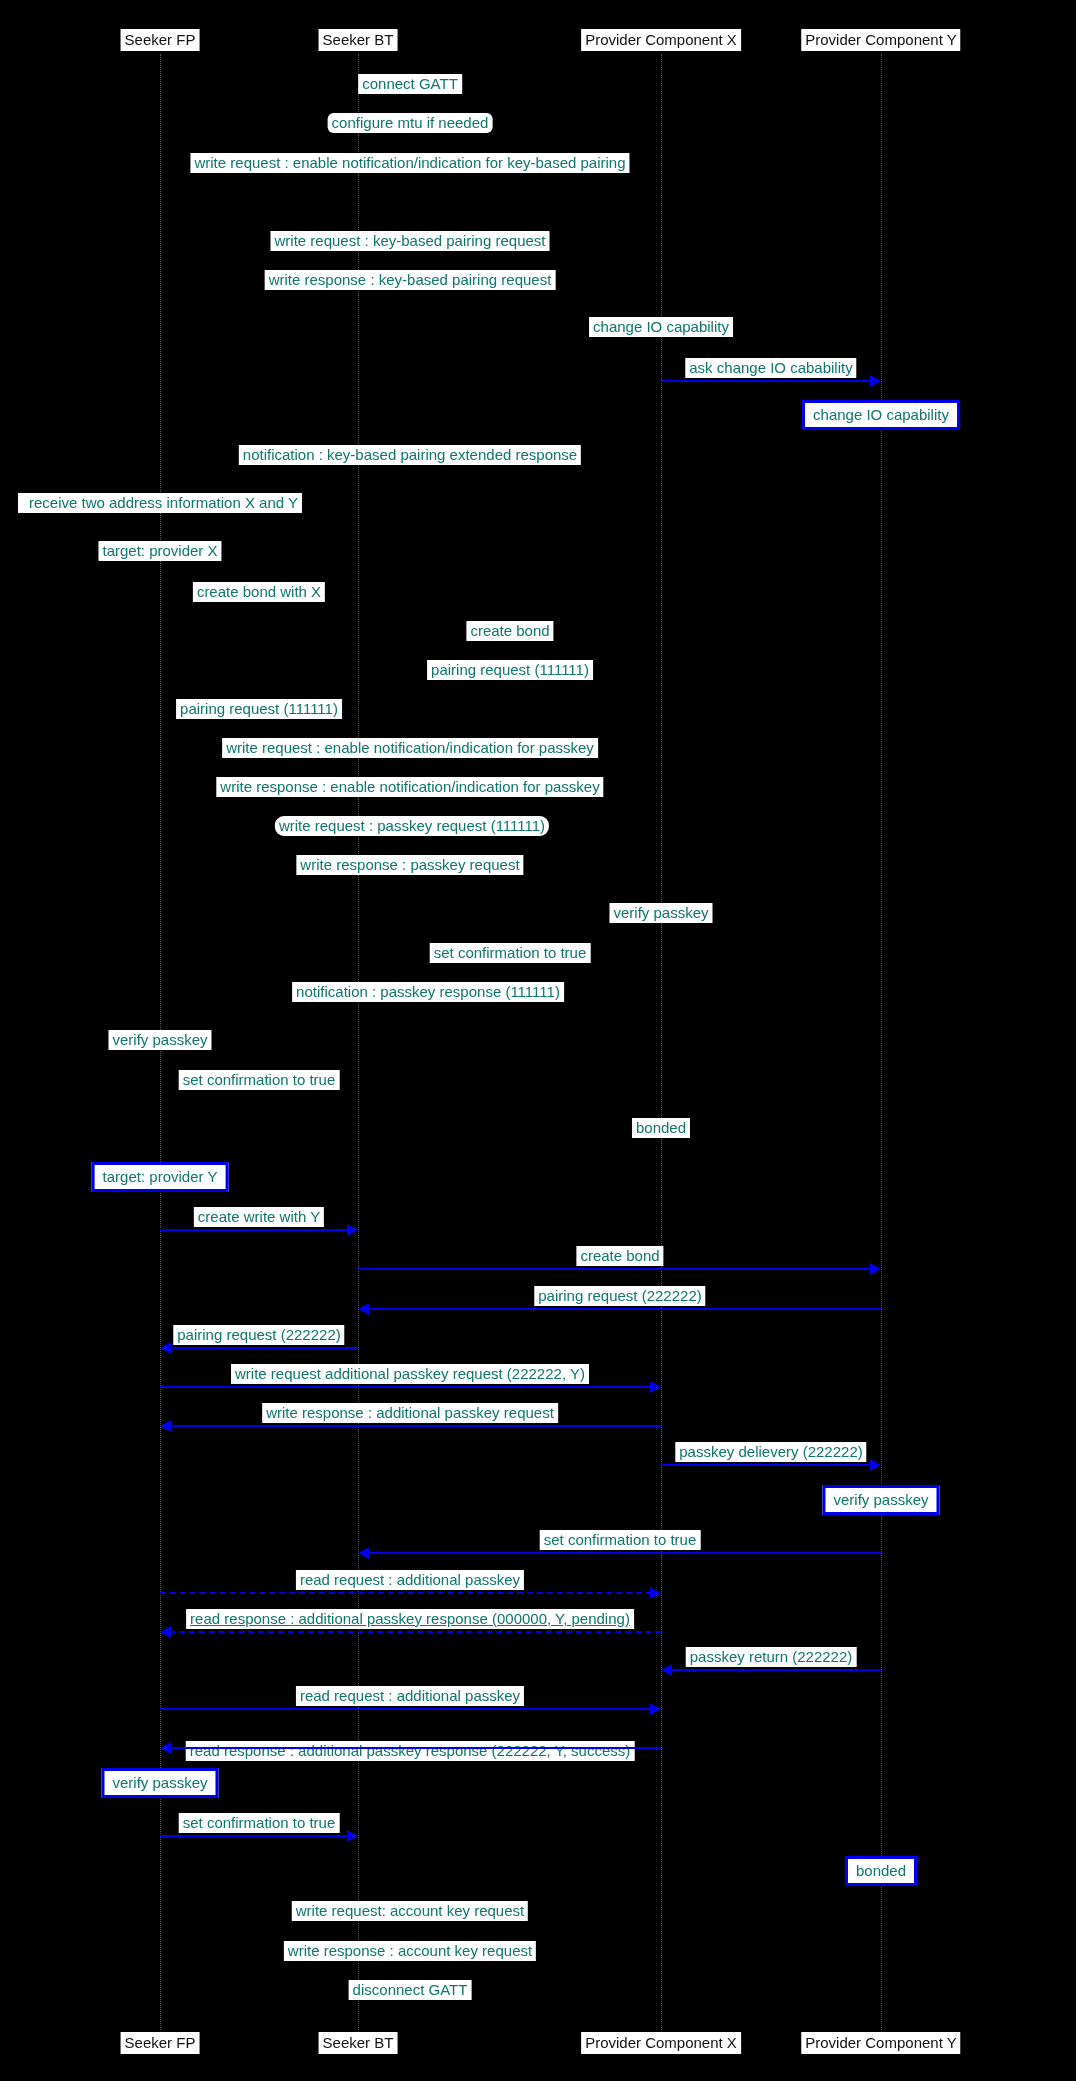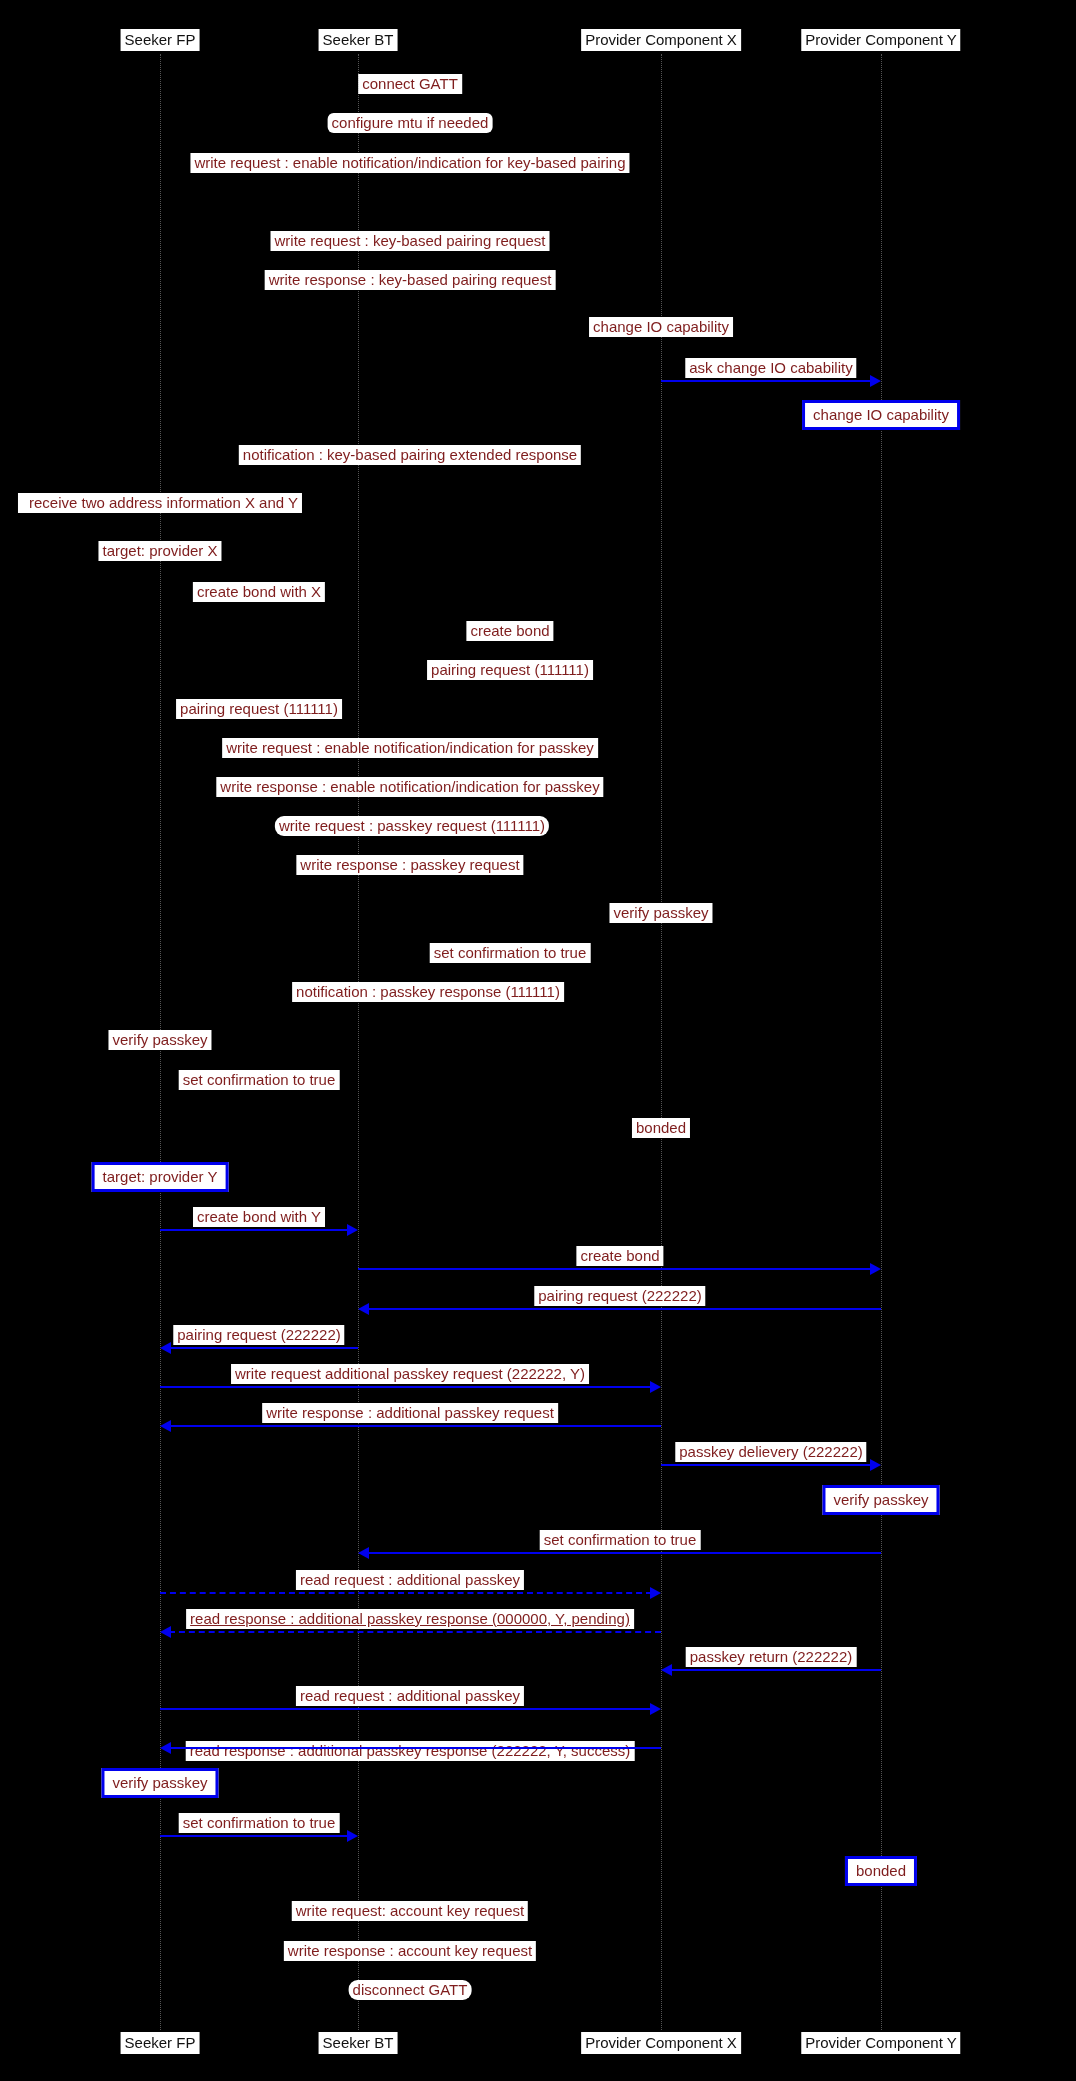--- a/index.html
+++ b/index.html
@@ -22,21 +22,21 @@
     color:#111;
     font-size:15px;
     line-height:18px;
     padding:2px 4px;
     white-space:nowrap;
   }
   .mlabel{
     position:absolute;
     transform:translate(-50%,-50%);
     background:#fff;
-    color:#7f1d1d;
+    color:#0f766e;
     font-size:15px;
     line-height:18px;
     padding:1px 4px;
     white-space:nowrap;
   }
   .bluebox{
     border:3px solid var(--blue);
     padding:3px 8px;
   }
   .aline{
@@ -91,21 +91,21 @@
     <div class="mlabel" style="left: 410px; top: 787px;">write response : enable notification/indication for passkey</div>
     <div class="mlabel" style="left: 412px; top: 826px; border-radius: 9px;">write request : passkey request (111111)</div>
     <div class="mlabel" style="left: 410px; top: 865px;">write response : passkey request</div>
     <div class="mlabel" style="left: 661px; top: 913px;">verify passkey</div>
     <div class="mlabel" style="left: 510px; top: 953px;">set confirmation to true</div>
     <div class="mlabel" style="left: 428px; top: 992px;">notification : passkey response (111111)</div>
     <div class="mlabel" style="left: 160px; top: 1040px;">verify passkey</div>
     <div class="mlabel" style="left: 259px; top: 1080px;">set confirmation to true</div>
     <div class="mlabel" style="left: 661px; top: 1128px;">bonded</div>
     <div class="mlabel bluebox" style="left: 160px; top: 1177px;">target: provider Y</div>
-    <div class="mlabel" style="left: 259px; top: 1217px;">create bond with Y</div>
+    <div class="mlabel" style="left: 259px; top: 1217px;">create write with Y</div>
     <div class="aline" style="left: 160px; width: 189px; top: 1229px;"></div>
     <div class="ahead right" style="top: 1224px; left: 347px;"></div>
     <div class="mlabel" style="left: 620px; top: 1256px;">create bond</div>
     <div class="aline" style="left: 358px; width: 514px; top: 1268px;"></div>
     <div class="ahead right" style="top: 1263px; left: 870px;"></div>
     <div class="mlabel" style="left: 620px; top: 1296px;">pairing request (222222)</div>
     <div class="aline" style="left: 367px; width: 514px; top: 1308px;"></div>
     <div class="ahead left" style="top: 1303px; left: 358px;"></div>
     <div class="mlabel" style="left: 259px; top: 1335px;">pairing request (222222)</div>
     <div class="aline" style="left: 169px; width: 189px; top: 1347px;"></div>
@@ -138,14 +138,14 @@
     <div class="mlabel" style="left: 410px; top: 1735px; margin-top: 16px;">read response : additional passkey response (222222, Y, success)</div>
     <div class="aline" style="left: 169px; width: 492px; top: 1747px;"></div>
     <div class="ahead left" style="top: 1742px; left: 160px;"></div>
     <div class="mlabel bluebox" style="left: 160px; top: 1783px;">verify passkey</div>
     <div class="mlabel" style="left: 259px; top: 1823px;">set confirmation to true</div>
     <div class="aline" style="left: 160px; width: 189px; top: 1835px;"></div>
     <div class="ahead right" style="top: 1830px; left: 347px;"></div>
     <div class="mlabel bluebox" style="left: 881px; top: 1871px;">bonded</div>
     <div class="mlabel" style="left: 410px; top: 1911px;">write request: account key request</div>
     <div class="mlabel" style="left: 410px; top: 1951px;">write response : account key request</div>
-    <div class="mlabel" style="left: 410px; top: 1990px; border-radius: 9px;">disconnect GATT</div>
+    <div class="mlabel" style="left: 410px; top: 1990px;">disconnect GATT</div>
   </div>
 
 </body></html>

